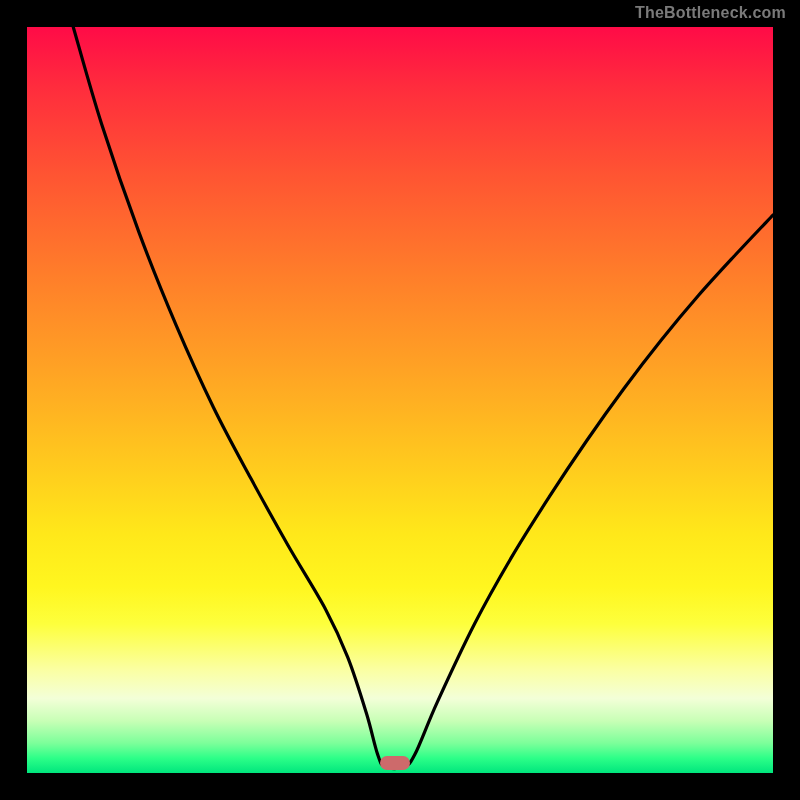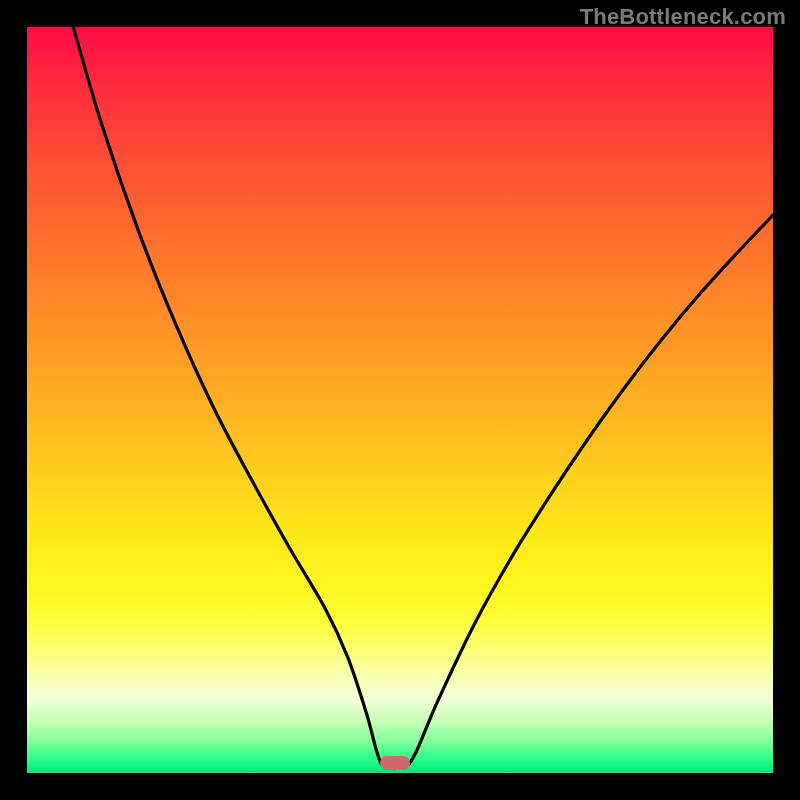--- a/index.html
+++ b/index.html
@@ -15,21 +15,21 @@
     position: relative;
     width: 800px;
     height: 800px;
     background: #000;
   }
   .watermark {
     position: absolute;
     top: 4px;
     right: 14px;
     color: #7a7a7a;
-    font-size: 22px;
+    font-size: 16px;
     font-weight: 600;
     letter-spacing: 0.2px;
     z-index: 5;
     user-select: none;
   }
   .plot-area {
     position: absolute;
     left: 27px;
     top: 27px;
     width: 746px;

